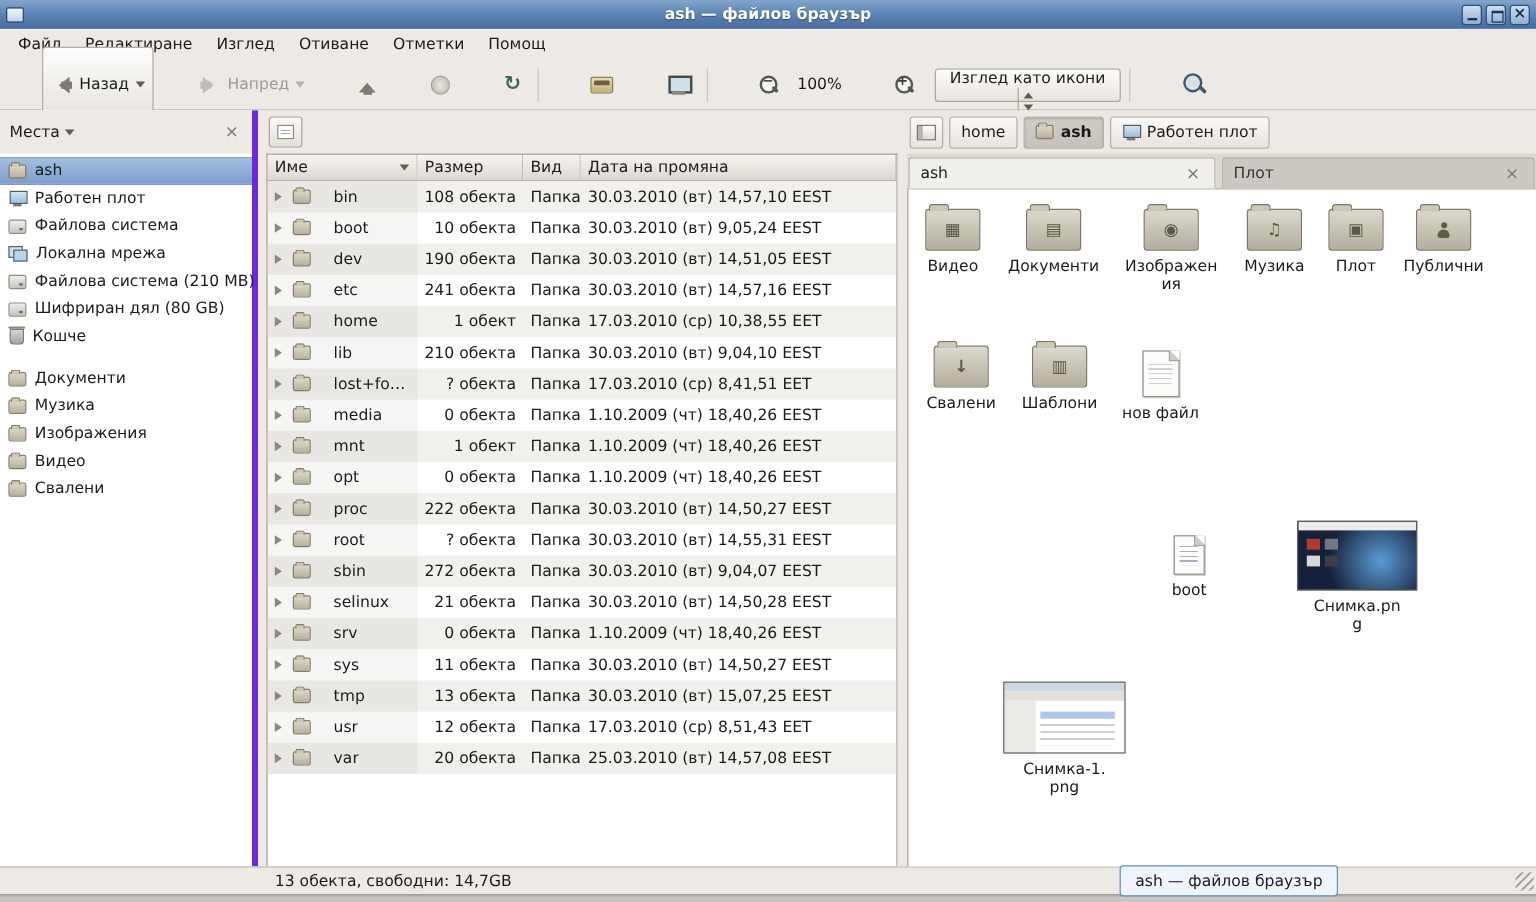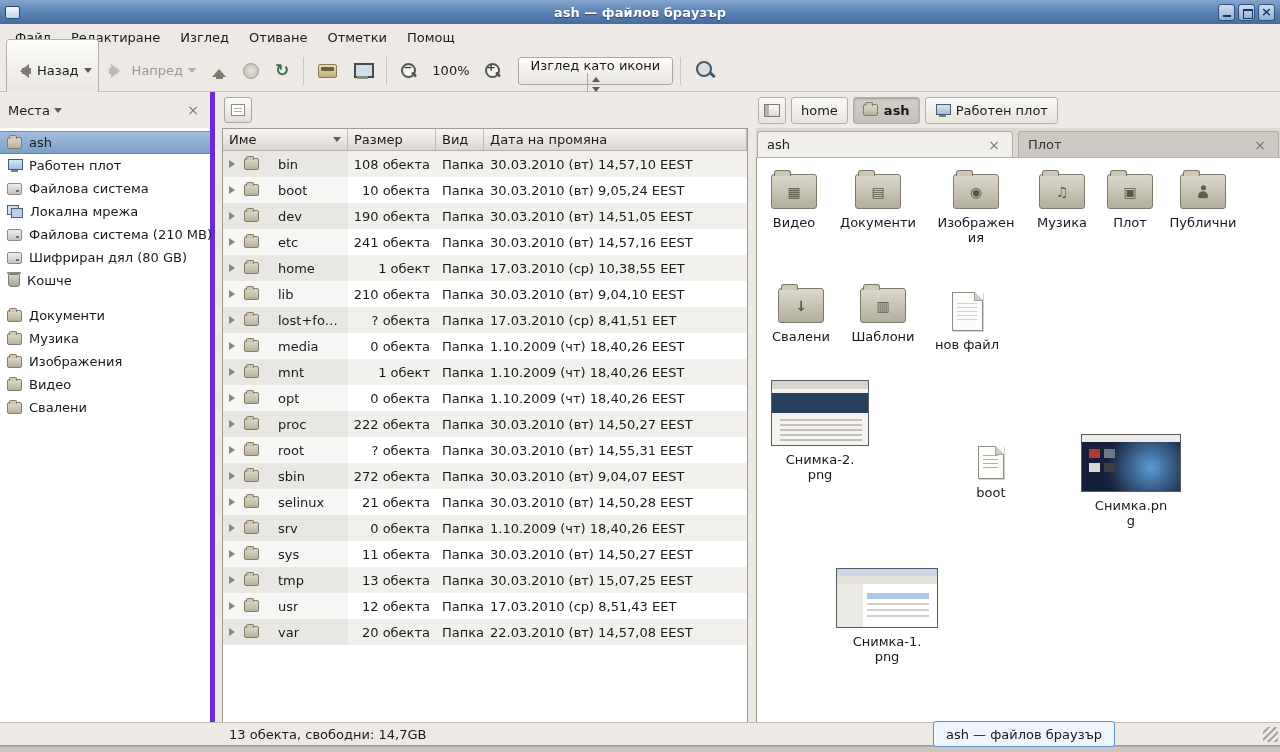--- a/index.html
+++ b/index.html
@@ -15,21 +15,21 @@
   .win-controls{margin-left:auto;display:flex;gap:3px;z-index:1;}
   .wbtn{width:17px;height:17px;border:1px solid #30507d;border-radius:3px;background:linear-gradient(#cfdded,#8fafd4);position:relative;}
   .wbtn.min::before{content:"";position:absolute;left:4px;bottom:3px;width:8px;height:2px;background:#17345c;}
   .wbtn.max::before{content:"";position:absolute;left:4px;top:4px;width:8px;height:7px;border:1px solid #17345c;border-top-width:2px;}
   .wbtn.close::before{content:"×";position:absolute;left:0;right:0;top:-1px;text-align:center;font-size:13px;font-weight:bold;color:#17345c;}
 
   .menubar{height:26px;background:#edeae6;display:flex;align-items:center;padding-left:5px;flex:none;}
   .menu-item{padding:3px 10px;}
 
   .toolbar{height:42px;background:#edeae6;display:flex;align-items:center;gap:2px;padding:0 6px;border-bottom:1px solid #c6c2bb;flex:none;}
-  .tbtn{display:flex;align-items:center;gap:5px;padding:23px 6px;border:1px solid transparent;border-radius:3px;min-height:30px;}
+  .tbtn{display:flex;align-items:center;gap:5px;padding:23px 6px;border:1px solid transparent;border-radius:3px;min-height:30px;margin-left:29px;}
   .tbtn.raised{border:1px solid #b2aea6;background:linear-gradient(#fdfdfc,#e6e2dc);}
   .tbtn.disabled{color:#9d9a94;}
   .tsep{width:1px;height:28px;background:#c9c5bf;margin:0 5px;flex:none;}
   .tri-down{width:0;height:0;border:4px solid transparent;border-top:5px solid #5f5c56;margin-top:4px;}
   .tri-up{width:0;height:0;border:4px solid transparent;border-bottom:5px solid #5f5c56;margin-bottom:1px;}
   .tri-down.dim{border-top-color:#b3b0aa;}
   .i-back{position:relative;width:19px;height:14px;}
   .i-back::before{content:"";position:absolute;left:0;top:0;border:7px solid transparent;border-right:9px solid #7e7b73;}
   .i-back::after{content:"";position:absolute;left:9px;top:4px;width:9px;height:6px;background:#7e7b73;}
   .i-fwd{position:relative;width:19px;height:14px;}
@@ -506,21 +506,21 @@
               <div class="tcell c-date">17.03.2010 (ср) 8,51,43 EET</div>
             </div>
           <div class="trow alt">
               <div class="tcell c-name">
                 <span class="exp"></span>
                 <span class="fico"></span>
                 <span class="ctext">var</span>
               </div>
               <div class="tcell c-size">20 обекта</div>
               <div class="tcell c-type">Папка</div>
-              <div class="tcell c-date">22.03.2010 (вт) 14,57,08 EEST</div>
+              <div class="tcell c-date">25.03.2010 (вт) 14,57,08 EEST</div>
             </div>
         </div>
       </div>
 
       <div class="gutter2"></div>
 
       <div class="right">
         <div class="pathbar">
           <div class="pbtn iconic">
               <span class="ico-pane"></span>
@@ -592,24 +592,20 @@
             </div>
           <div class="iv-item" style="left:83px;top:130px;">
               <span class="bigfolder">
                 <span class="emb templates"></span>
               </span>
               <span class="ilabel">Шаблони</span>
             </div>
           <div class="iv-item" style="left:167px;top:134px;">
               <span class="paper big"></span>
               <span class="ilabel">нов файл</span>
-            </div>
-          <div class="iv-item" style="left:13px;top:222px;width:100px;">
-              <span class="thumb sn2"></span>
-              <span class="ilabel" style="max-width:70px;">Снимка-2.png</span>
             </div>
           <div class="iv-item" style="left:199px;top:288px;width:70px;">
               <span class="paper"></span>
               <span class="ilabel">boot</span>
             </div>
           <div class="iv-item" style="left:322px;top:276px;width:104px;">
               <span class="thumb snp"></span>
               <span class="ilabel">Снимка.png</span>
             </div>
           <div class="iv-item" style="left:78px;top:410px;width:104px;">

